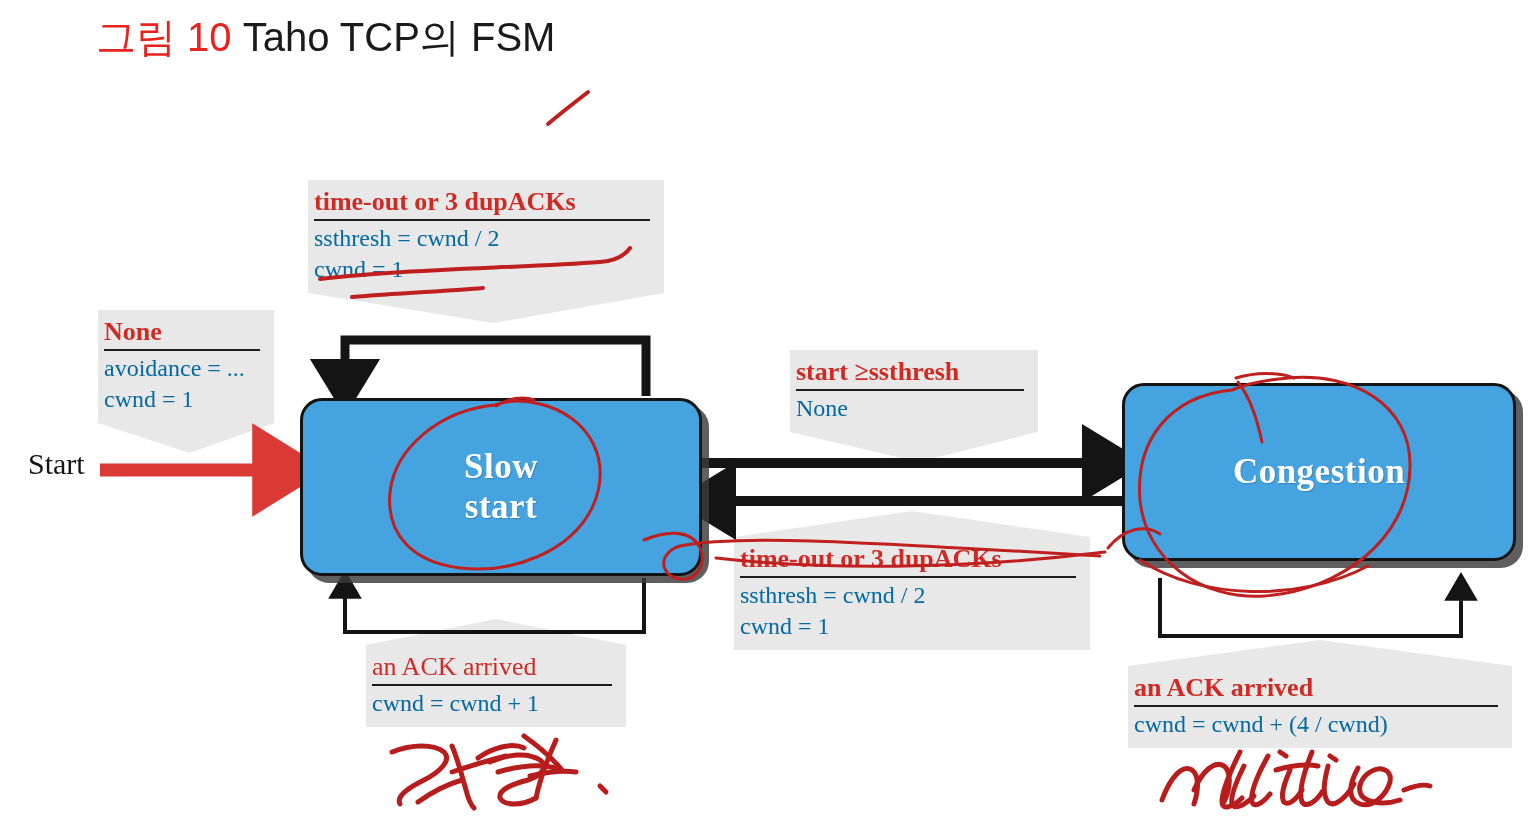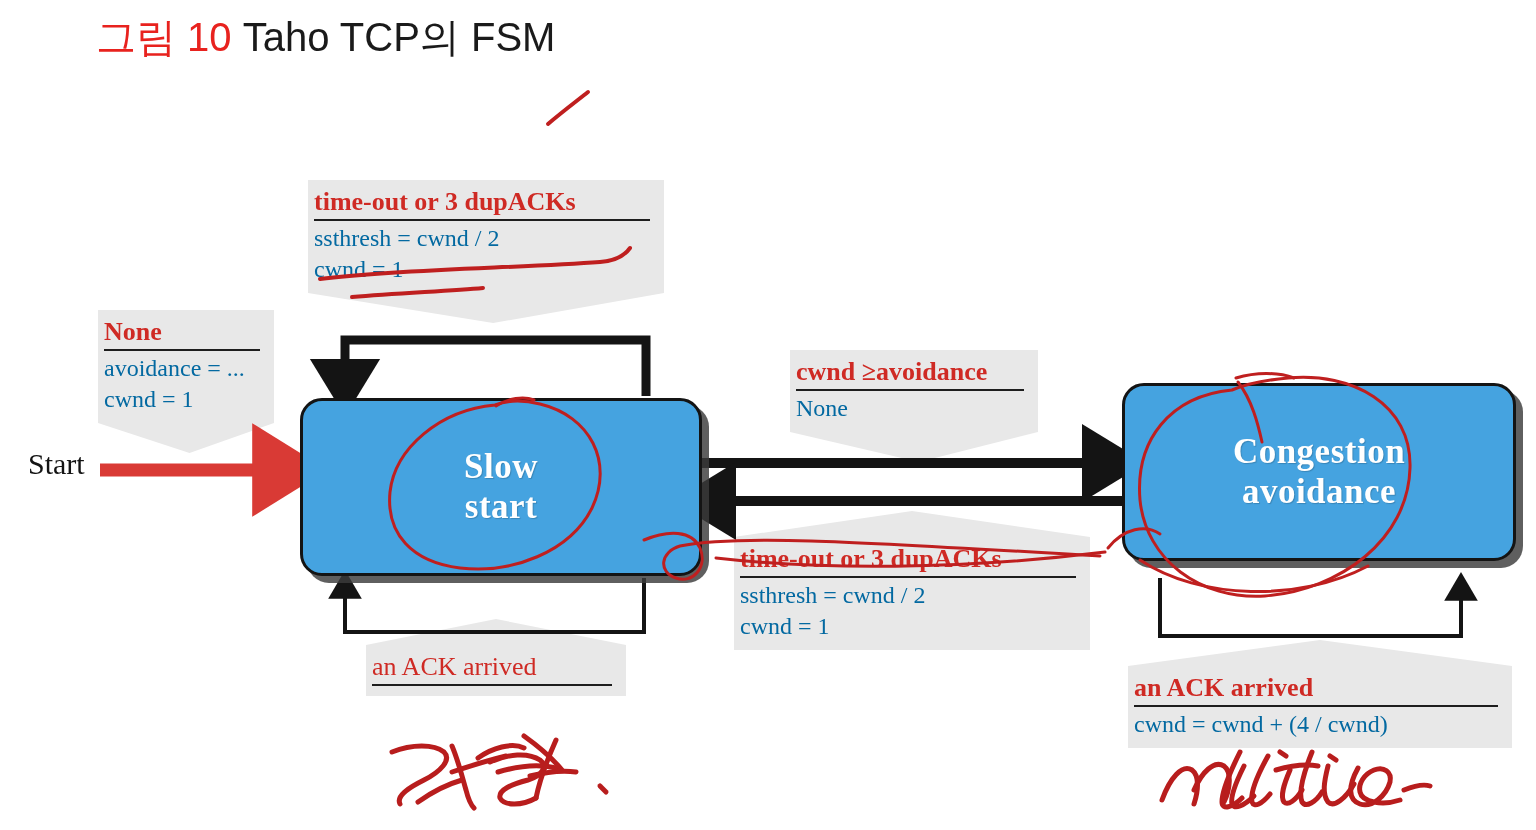--- a/index.html
+++ b/index.html
@@ -146,56 +146,57 @@
   </svg>
 
   <div class="state" id="slow-start">
     <div class="state-label">
       <span>Slow</span><br><span>start</span>
     </div>
   </div>
 
   <div class="state" id="cong-avoid">
     <div class="state-label">
-      <span>Congestion</span><br><span>avoidance</span>
+      <span>Congestion</span><br>
     </div>
   </div>
 
   <div class="start-text">Start</div>
 
   <div class="cond tail-down" style="left:308px;top:180px;width:356px;">
     <div class="top">time-out or 3 dupACKs</div>
     <div class="rule"></div>
     <div class="body">ssthresh = cwnd / 2</div>
     <div class="body">cwnd = 1</div>
   </div>
 
   <div class="cond tail-down" style="left:98px;top:310px;width:176px;">
     <div class="top">None</div>
     <div class="rule"></div>
     <div class="body">avoidance = ...</div>
     <div class="body">cwnd = 1</div>
   </div>
 
   <div class="cond tail-down" style="left:790px;top:350px;width:248px;">
-    <div class="top">cwnd ≥avoidance</div>
+    <div class="top">start ≥ssthresh</div>
     <div class="rule"></div>
     <div class="body">None</div>
   </div>
 
   <div class="cond tail-up" style="left:734px;top:537px;width:356px;">
     <div class="top">time-out or 3 dupACKs</div>
     <div class="rule"></div>
     <div class="body">ssthresh = cwnd / 2</div>
     <div class="body">cwnd = 1</div>
   </div>
 
   <div class="cond tail-up" style="left:366px;top:645px;width:260px;">
     <div class="top thin">an ACK arrived</div>
     <div class="rule"></div>
+    <div class="body">cwnd = cwnd + 1</div>
   </div>
 
   <div class="cond tail-up" style="left:1128px;top:666px;width:384px;">
     <div class="top">an ACK arrived</div>
     <div class="rule"></div>
     <div class="body">cwnd = cwnd + (4 / cwnd)</div>
   </div>
 
   <svg id="ink" viewBox="0 0 1536 830">
     <g fill="none" stroke="#bf1f1f" stroke-width="3.2" stroke-linecap="round" stroke-linejoin="round">

